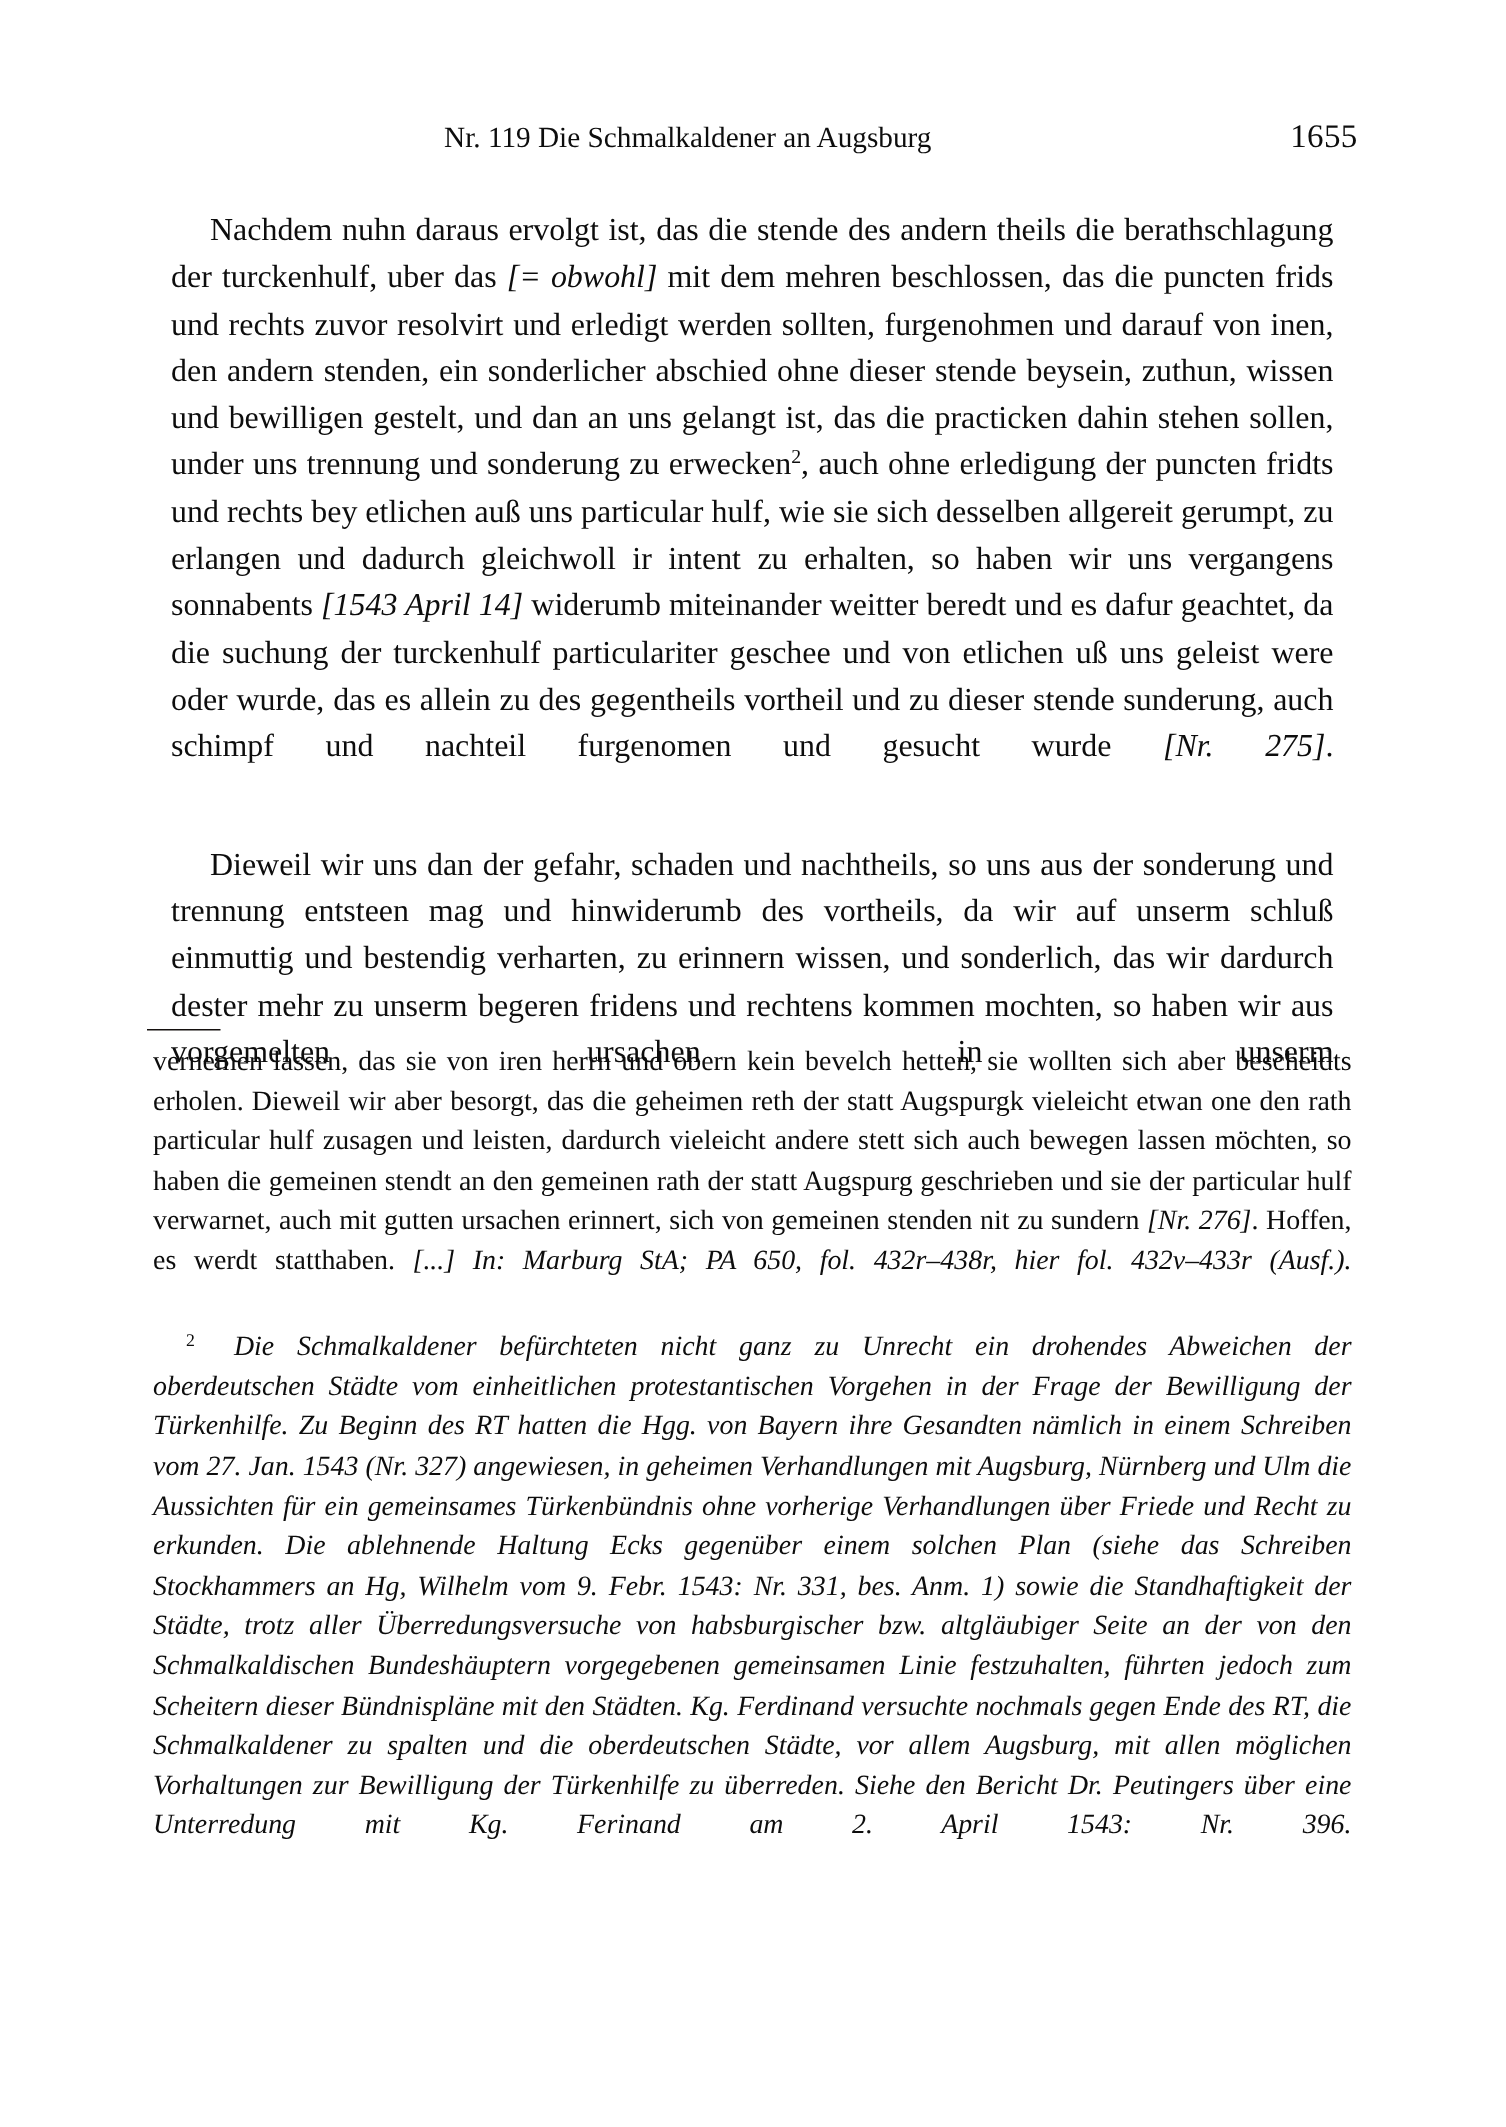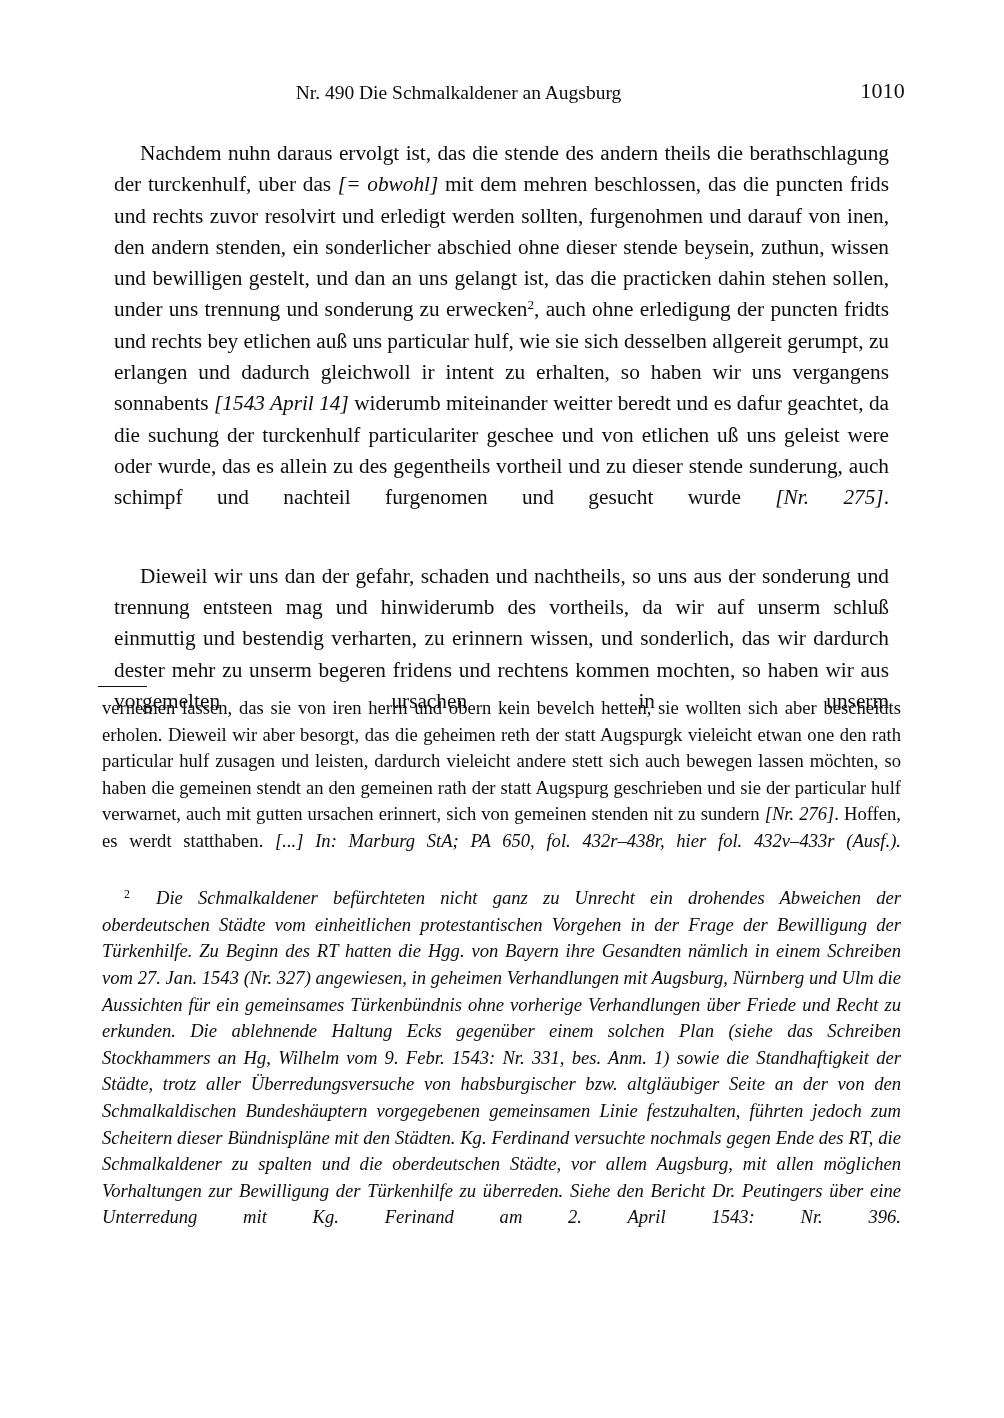--- a/index.html
+++ b/index.html
@@ -138,22 +138,22 @@
     display: inline-block;
     width: 22px;
   }
 </style>
 </head>
 <body>
 
 <div class="page">
 
   <div class="running-head">
-    <span class="head-title">Nr. 490 Die Schmalkaldener an Augsburg</span>
-    <span class="folio">1010</span>
+    <span class="head-title">Nr. 119 Die Schmalkaldener an Augsburg</span>
+    <span class="folio">1655</span>
   </div>
 
   <div class="body-block">
     <p><span>Nachdem nuhn daraus ervolgt ist, das die stende des andern theils die berath­schlagung der turckenhulf, uber das </span><em>[= obwohl]</em><span> mit dem mehren beschlossen, das die puncten frids und rechts zuvor resolvirt und erledigt werden sollten, furgenohmen und darauf von inen, den andern stenden, ein sonderlicher abschied ohne dieser stende beysein, zuthun, wissen und bewilligen gestelt, und dan an uns gelangt ist, das die practicken dahin stehen sollen, under uns trennung und sonderung zu erwecken</span><sup class="fn-ref">2</sup><span>, auch ohne erledigung der puncten fridts und rechts bey etlichen auß uns particular hulf, wie sie sich desselben allgereit gerumpt, zu erlangen und dadurch gleichwoll ir intent zu erhalten, so haben wir uns vergangens sonnabents </span><em>[1543 April 14]</em><span> widerumb miteinander weitter beredt und es dafur geachtet, da die suchung der turckenhulf particulariter geschee und von etlichen uß uns geleist were oder wurde, das es allein zu des gegentheils vortheil und zu dieser stende sunderung, auch schimpf und nachteil furgenomen und gesucht wurde </span><em>[Nr. 275]</em><span>.</span></p>
     <p><span>Dieweil wir uns dan der gefahr, schaden und nachtheils, so uns aus der sonderung und trennung entsteen mag und hinwiderumb des vortheils, da wir auf unserm schluß einmuttig und bestendig verharten, zu erinnern wissen, und sonderlich, das wir dardurch dester mehr zu unserm begeren fridens und rechtens kommen mochten, so haben wir aus vorgemelten ursachen in unserm</span></p>
   </div>
 
   <div class="footnote-area">
     <hr class="fn-rule">
     <p class="footnote cont"><span>vernemen lassen, das sie von iren herrn und obern kein bevelch hetten, sie wollten sich aber bescheidts erholen. Dieweil wir aber besorgt, das die geheimen reth der statt Augspurgk vieleicht etwan one den rath particular hulf zusagen und leisten, dardurch vieleicht andere stett sich auch bewegen lassen möchten, so haben die gemeinen stendt an den gemeinen rath der statt Augspurg geschrieben und sie der particular hulf verwarnet, auch mit gutten ursachen erinnert, sich von gemeinen stenden nit zu sundern </span><em>[Nr. 276]</em><span>. Hoffen, es werdt statthaben. </span><em>[...] In: Marburg StA; PA 650, fol. 432r–438r, hier fol. 432v–433r (Ausf.).</em></p>

